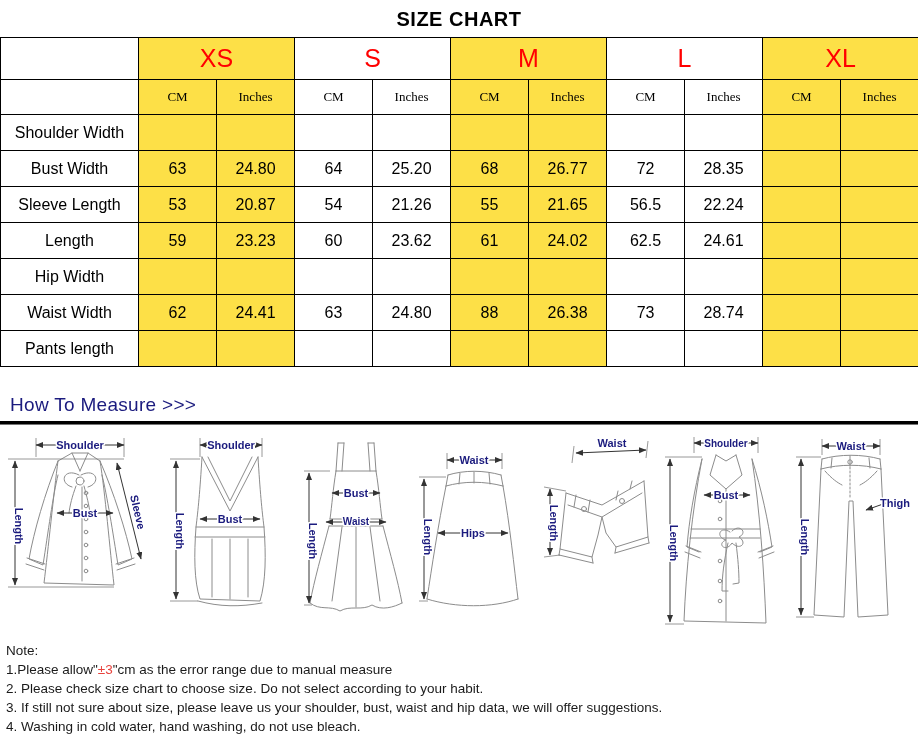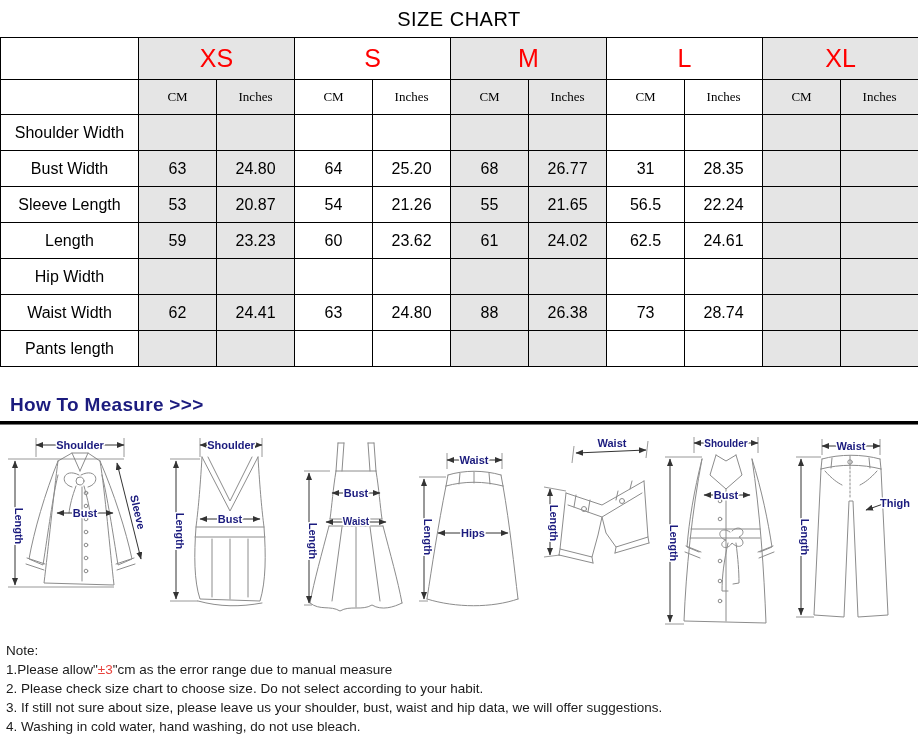--- a/index.html
+++ b/index.html
@@ -2,37 +2,37 @@
 <html><head>
 <meta charset="utf-8">
 <style>
   html,body{margin:0;padding:0;}
   body{
     width:918px;height:754px;overflow:hidden;background:#fff;color:#000;
     font-family:"Liberation Sans", sans-serif;
     position:relative;
   }
   .page-title{
-    text-align:center;font-size:20px;font-weight:normal;
+    text-align:center;font-size:20px;font-weight:bold;
     padding:8px 0 6px 0;letter-spacing:0.5px;
   }
   table.size-chart{
     border-collapse:collapse;table-layout:fixed;width:918px;
   }
   table.size-chart td, table.size-chart th{
     border:1px solid #000;text-align:center;vertical-align:middle;
     padding:0;overflow:hidden;font-weight:normal;
   }
   .sz{font-size:25px;font-weight:bold;color:#ff0000;height:41px;}
   .uh{font-size:13px;font-weight:bold;height:34px;font-family:Liberation Serif, serif;}
   tr.data td{height:35px;font-size:16px;}
   td.rl{font-size:13.5px;}
-  .g{background:#e5e5e5;}
+  .g{background:#fde047;}
   .htm-heading{
-    color:#1b1b7e;font-weight:bold;font-size:19px;
+    color:#1b1b7e;font-weight:normal;font-size:19px;
     margin:27px 0 5px 10px;letter-spacing:0.3px;
   }
   .divider{height:3px;background:#000;border-bottom:1px solid #777;width:918px;}
   .figures{
     display:flex;justify-content:space-between;align-items:flex-start;
     padding:6px 8px 0 0;height:206px;
   }
   .figures svg{display:block;}
   .gm{stroke:#8c8c8c;fill:none;stroke-width:1;stroke-linejoin:round;stroke-linecap:round;}
   .ml{stroke:#333;stroke-width:1;}
@@ -109,21 +109,21 @@
     <td class="g"></td>
   </tr>
   <tr class="data">
     <td class="rl">Bust Width</td>
     <td class="g">63</td>
     <td class="g">24.80</td>
     <td>64</td>
     <td>25.20</td>
     <td class="g">68</td>
     <td class="g">26.77</td>
-    <td>31</td>
+    <td>72</td>
     <td>28.35</td>
     <td class="g"></td>
     <td class="g"></td>
   </tr>
   <tr class="data">
     <td class="rl">Sleeve Length</td>
     <td class="g">53</td>
     <td class="g">20.87</td>
     <td>54</td>
     <td>21.26</td>

